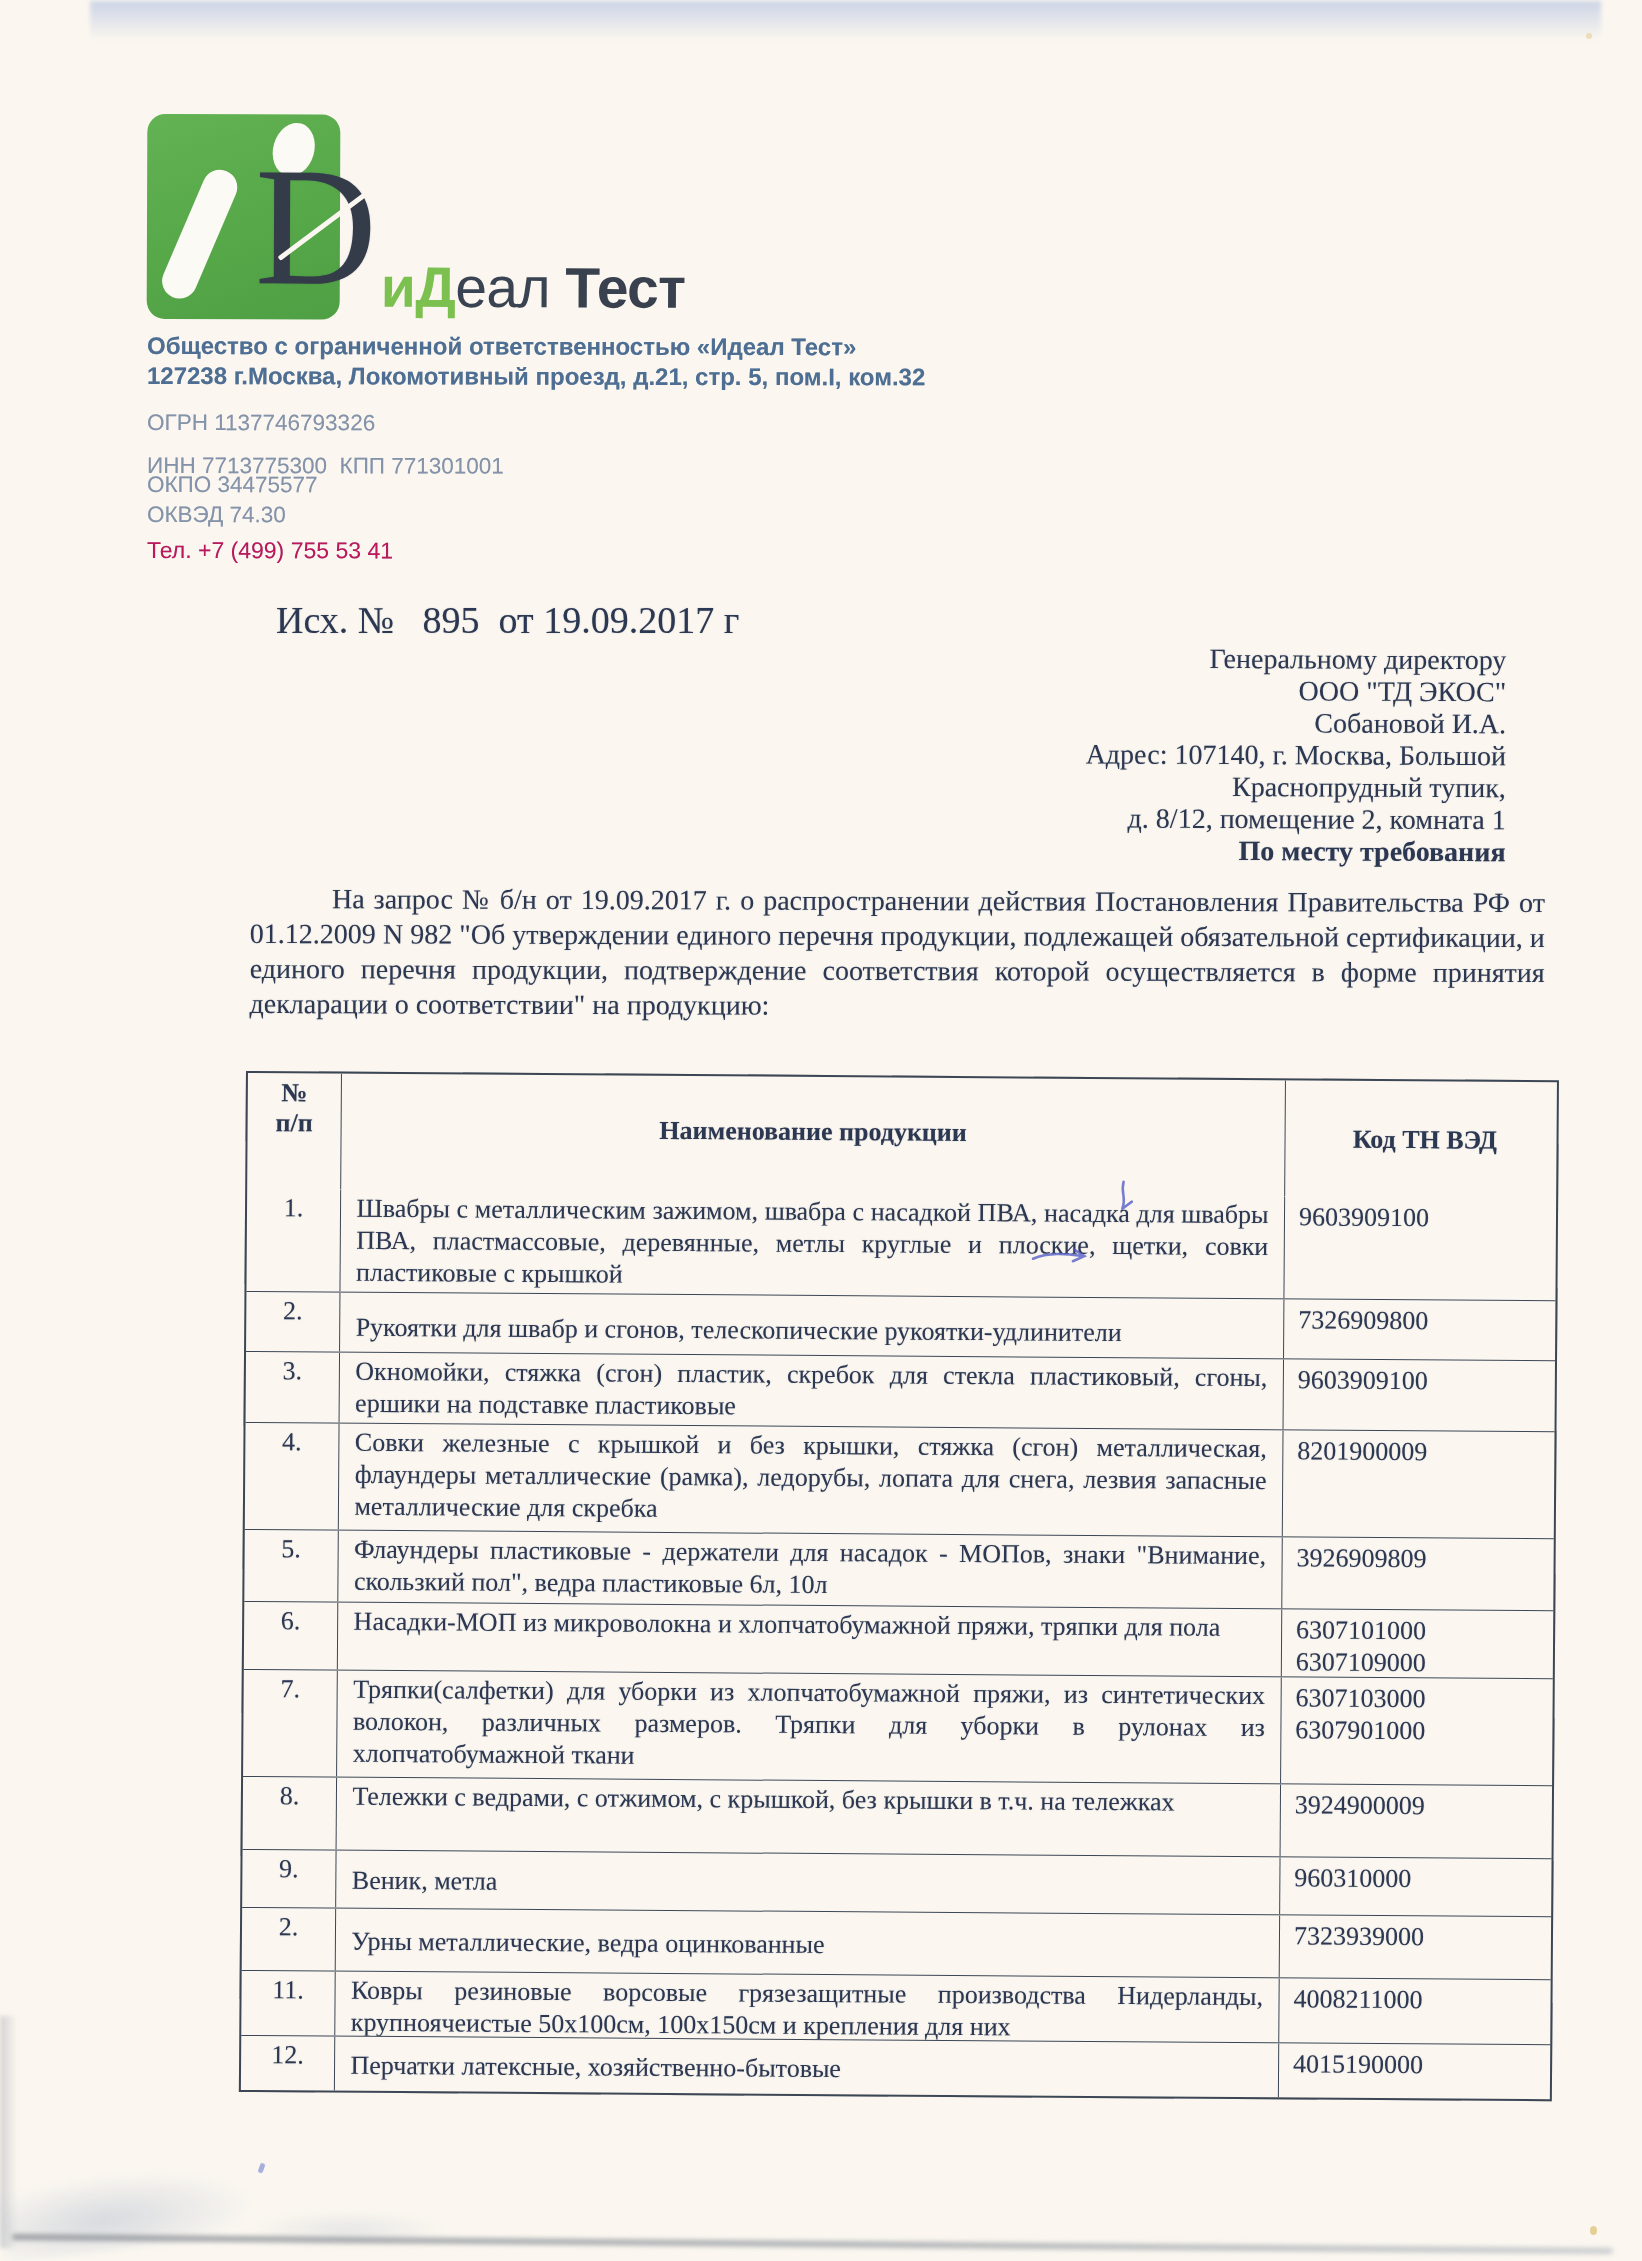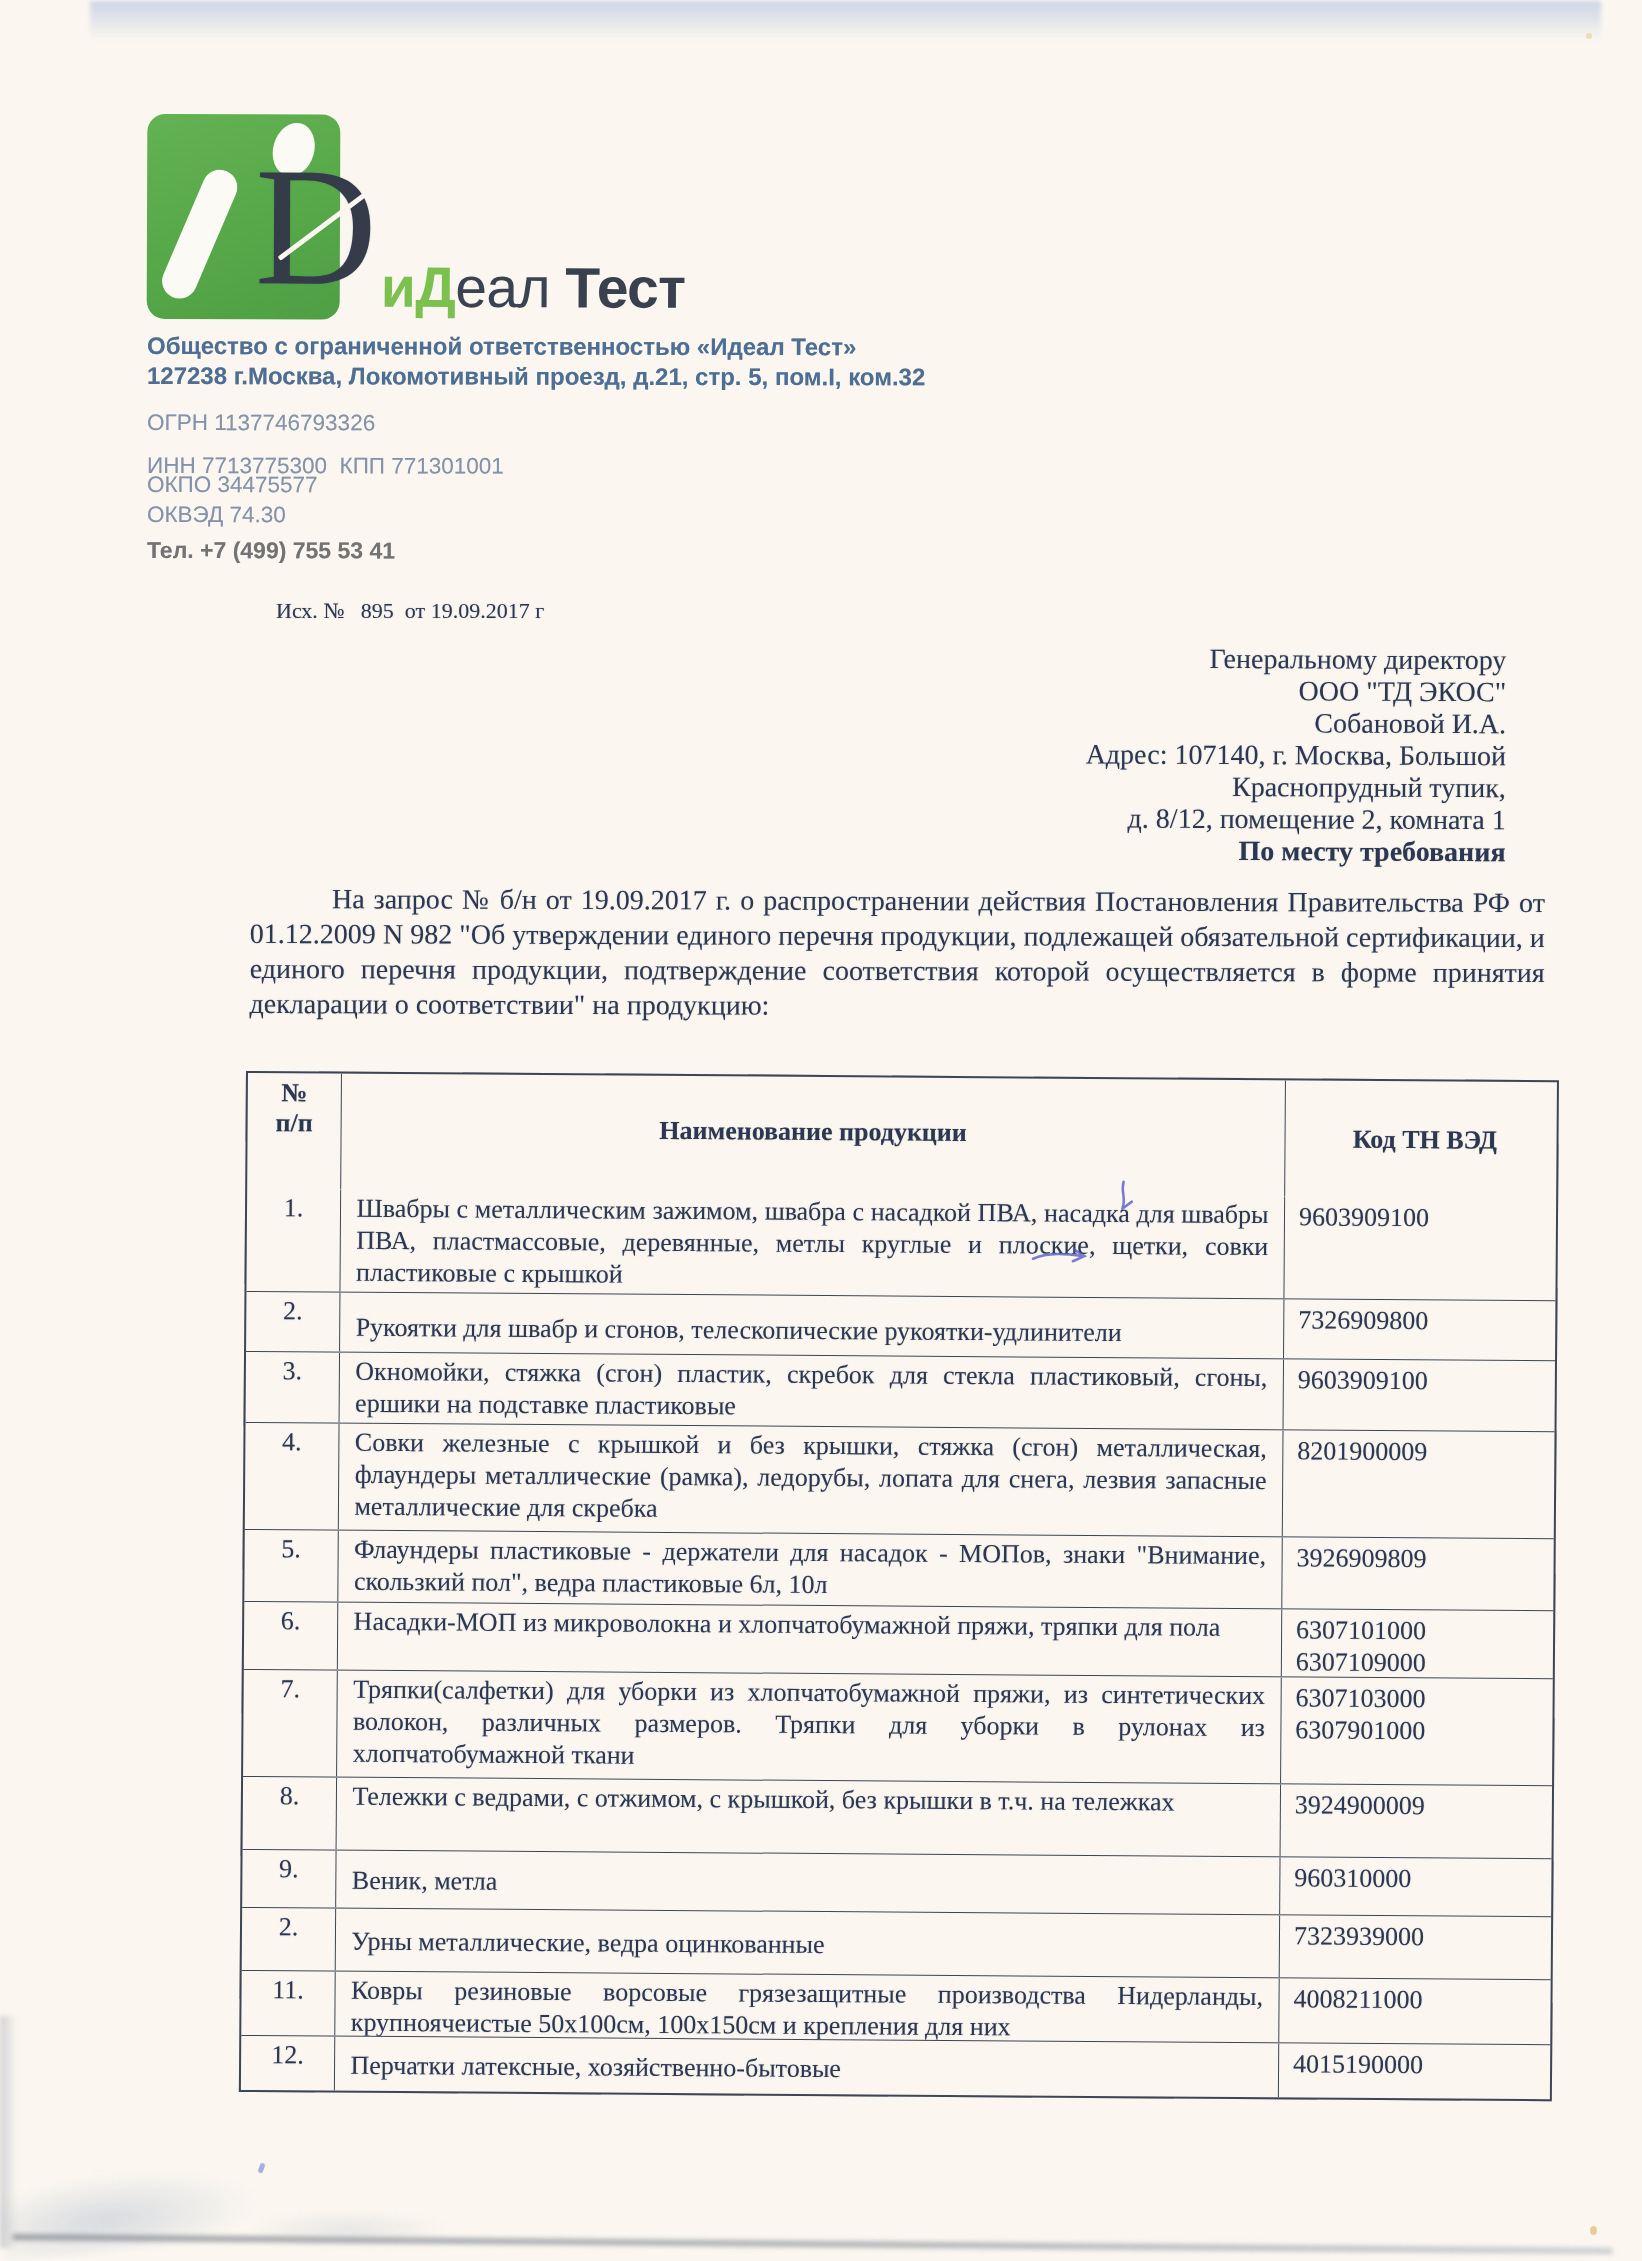--- a/index.html
+++ b/index.html
@@ -76,25 +76,25 @@
     letter-spacing:-0.6px; white-space:nowrap;
   }
   .lw-green{color:#7cc04f; font-weight:700;margin-top:36px;}
   .lw-dark{color:#3a4351; font-weight:400;}
   .lw-darkb{color:#39414f; font-weight:700;}
 
   
   .lh{position:absolute; left:147px; font-family:"Liberation Sans", sans-serif; transform:rotate(0.1deg); transform-origin:left top; white-space:pre;}
   .lh-main{color:#4e6f93; font-size:24px; font-weight:700; text-shadow:0 0 0.6px rgba(78,111,147,.45);}
   .lh-reg{color:#8493aa; font-size:22.5px; font-weight:400; text-shadow:0 0 0.6px rgba(132,147,170,.4);text-align:right;}
-  .lh-phone{color:#737373; font-size:23px; font-weight:700; text-shadow:0 0 0.6px rgba(68,89,123,.4);}
+  .lh-phone{color:#be185d; font-size:23px; font-weight:400; text-shadow:0 0 0.6px rgba(68,89,123,.4);}
 
   .serif-ink{text-shadow:0 0 1.3px rgba(44,55,82,.35);}
 
-  .outgoing{position:absolute; left:276px; top:598px; font-size:22px; white-space:pre;}
+  .outgoing{position:absolute; left:276px; top:598px; font-size:38px; white-space:pre;}
 
   .recipient{
     position:absolute; right:137px; top:643px; width:580px;
     text-align:right; font-size:28px; line-height:32px; transform:rotate(0.25deg);
   }
   .recipient .bold{font-weight:700;}
 
   .bodypara{
     position:absolute; left:250px; top:881px; width:1295px;
     font-size:28px; line-height:35px; text-align:justify; text-indent:82px;

